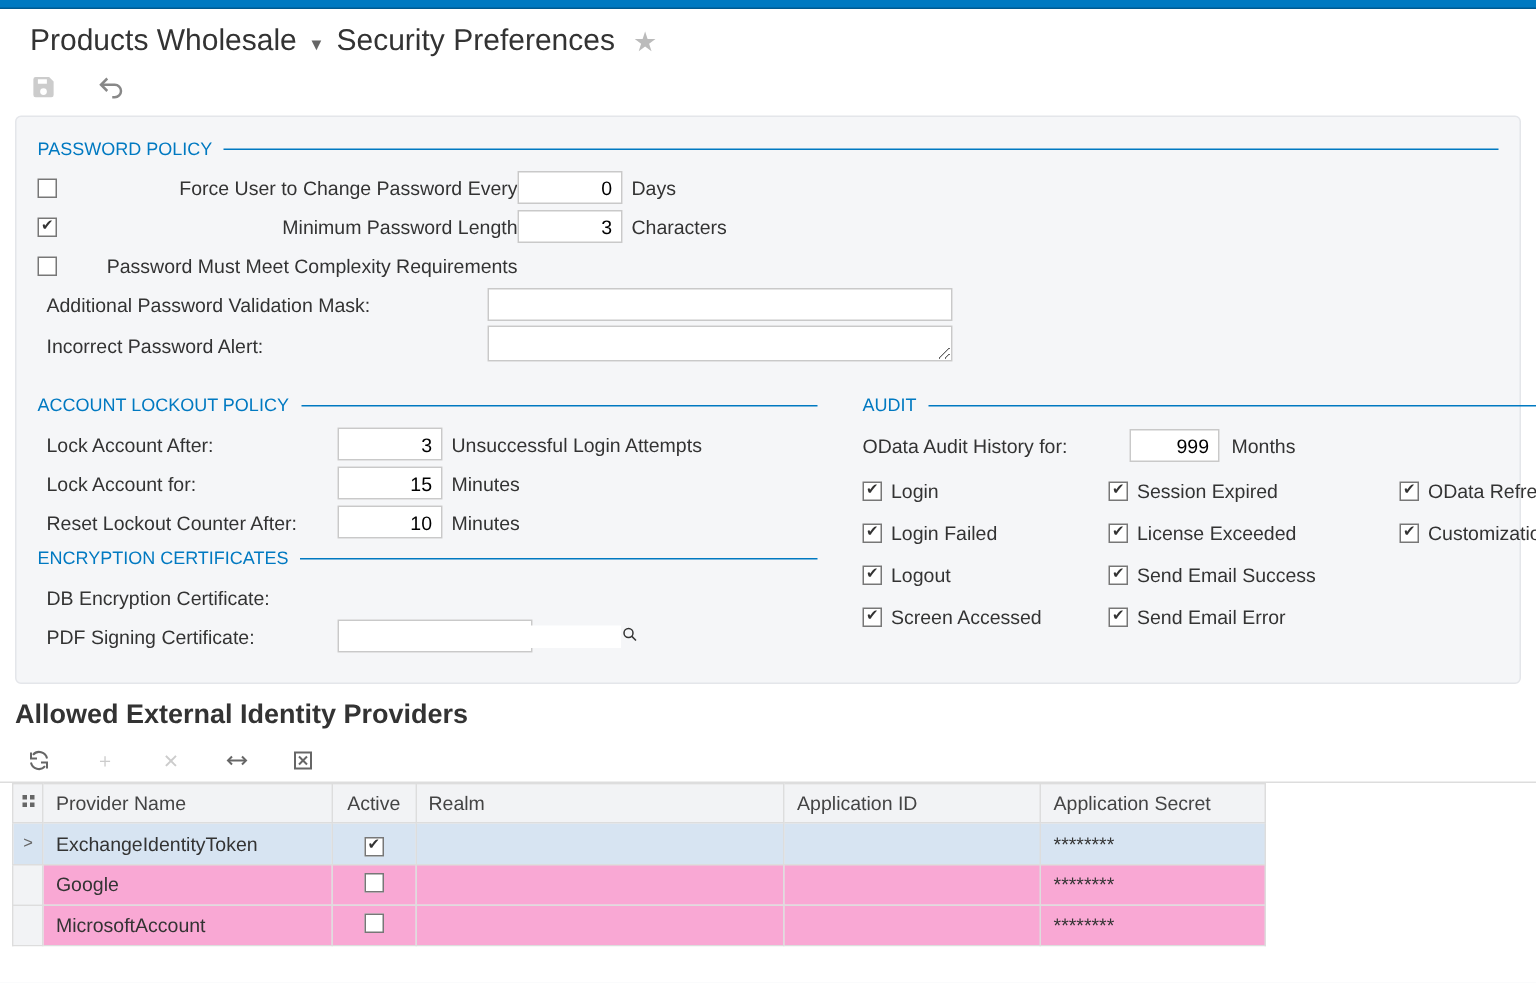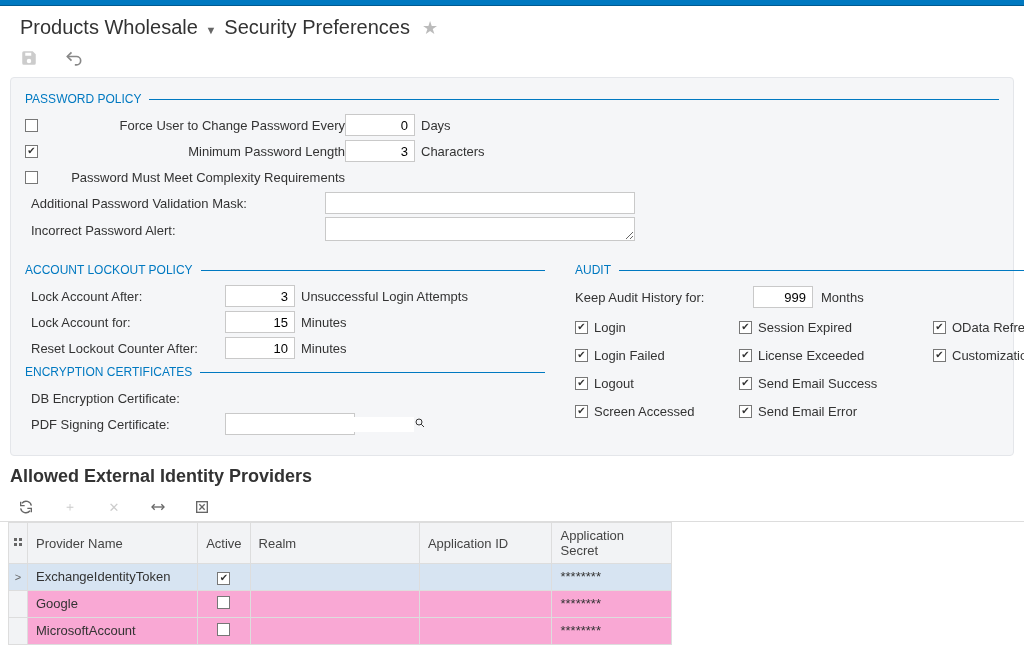--- a/index.html
+++ b/index.html
@@ -204,21 +204,21 @@
     height: 16px;
     color: #666;
     cursor: pointer;
     display: inline-flex;
     align-items: center;
     justify-content: center;
   }
   .grid-btn.disabled { color: #ccc; cursor: default; }
   .grid-table {
     border-collapse: collapse;
-    width: 664px;
+    width: 836px;
     margin-left: 8px;
   }
   .grid-table th, .grid-table td {
     border: 1px solid #ddd;
     padding: 5px 8px;
     font-size: 13px;
     text-align: left;
     background: #f9a8d4;
   }
   .grid-table thead th {
@@ -367,21 +367,21 @@
       </div>
     </div>
 
     <div class="col right">
 
       <div class="fieldset-title">
         <span>AUDIT</span>
         <span class="rule"></span>
       </div>
       <div class="audit-top-row">
-        <span class="label">Keep Audit History for:</span>
+        <span class="label">OData Audit History for:</span>
         <input class="num-input" style="width: 60px;" value="999">
         <span class="unit-label">Months</span>
       </div>
       <div class="audit-grid" id="audit-grid">
           <div class="audit-item">
             <span class="ck checked"></span>
             <span>Login</span>
           </div>
           <div class="audit-item">
             <span class="ck checked"></span>

